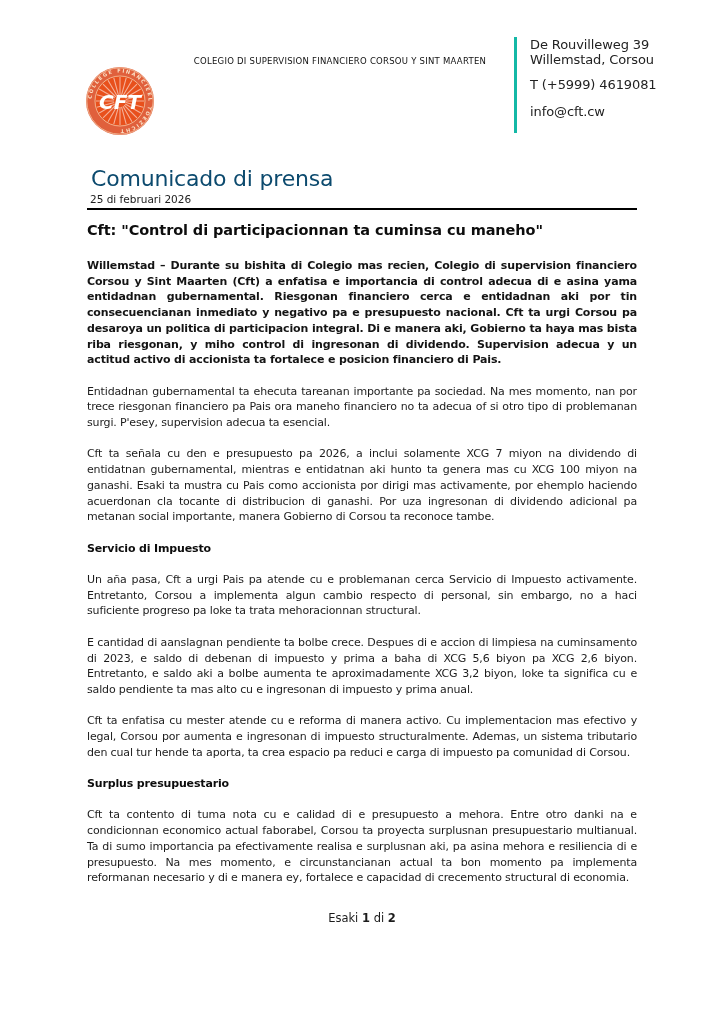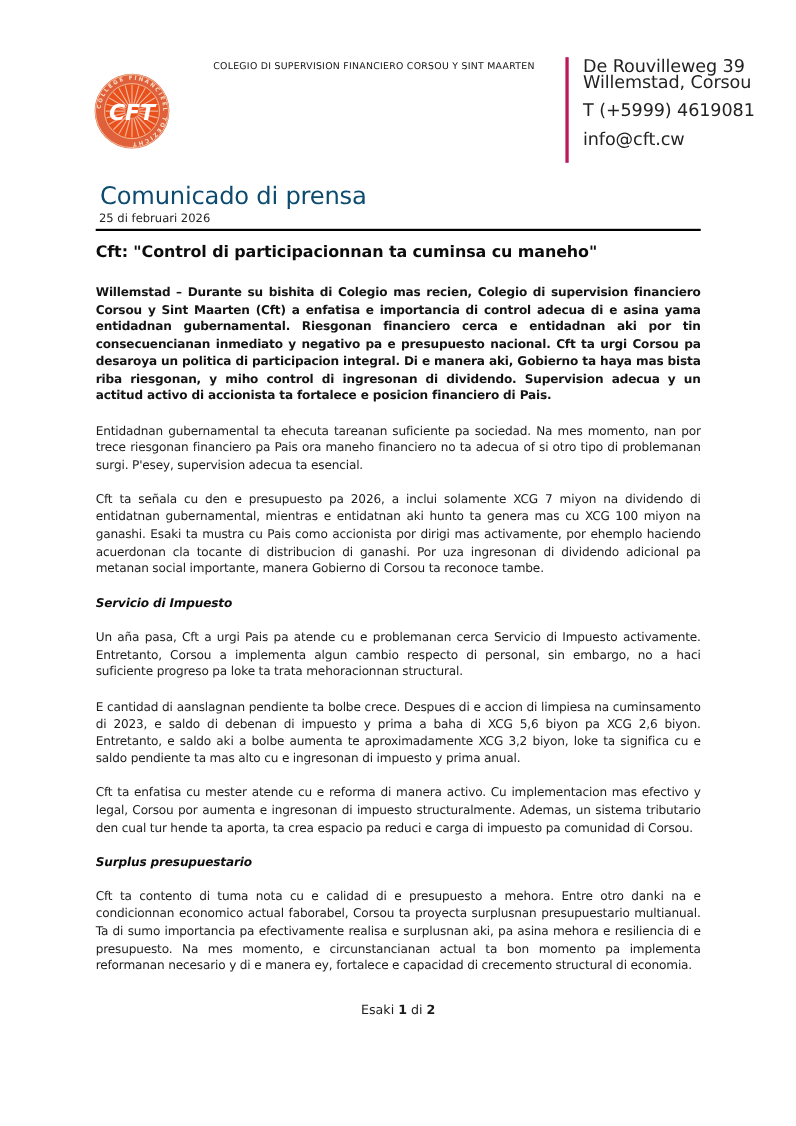--- a/index.html
+++ b/index.html
@@ -15,23 +15,23 @@
     overflow: hidden;
   }
 
   
   .logo-wrap { position: absolute; left: 85px; top: 66px; width: 70px; height: 70px; }
   .org-name {
     position: absolute; left: 170px; top: 56px; width: 340px;
     font-size: 8.5px; font-weight: normal; letter-spacing: 0.25px; color: #111; text-align: center;
   }
   .contact {
-    position: absolute; left: 514px; top: 52px; height: 96px;
-    border-left: 3px solid #be185d; padding-left: 13px;
-    font-size: 16px; line-height: 15px; color: #222; letter-spacing: -0.1px;
+    position: absolute; left: 514px; top: 37px; height: 96px;
+    border-left: 3px solid #14b8a6; padding-left: 13px;
+    font-size: 13px; line-height: 15px; color: #222; letter-spacing: -0.1px;
   }
   .contact .phone { margin-top: 10px; }
   .contact .email { margin-top: 12px; }
 
   
   .doc-title {
     position: absolute; left: 91px; top: 166px;
     font-size: 22px; font-weight: normal; color: #0c4a6e; letter-spacing: -0.2px;
   }
   .doc-date { position: absolute; left: 90px; top: 193px; font-size: 10.5px; color: #222; }
@@ -43,21 +43,21 @@
 
   
   .body-text {
     position: absolute; left: 87px; top: 258px; width: 550px;
     font-size: 11px; line-height: 15.7px; text-align: justify;
     letter-spacing: -0.15px; color: #1c1c1c;
   }
   .body-text p { margin: 0 0 15.7px 0; }
   .lead { font-weight: bold; color: #141414; }
   .lead .ital { }
-  .section-heading { font-weight: bold; color: #0d0d0d; margin: 0; font-style: italic; }
+  .section-heading { font-weight: bold; color: #0d0d0d; margin: 0; }
 
   
   .footer {
     position: absolute; left: 0; right: 0; top: 911px;
     text-align: center; font-size: 11.5px; color: #1c1c1c;
   }
   .footer b { font-weight: bold; }
 </style>
 </head>
 <body>
@@ -104,21 +104,21 @@
   </div>
 
   <div class="doc-title">Comunicado di prensa</div>
   <div class="doc-date">25 di februari 2026</div>
   <div class="title-rule"></div>
   <div class="headline">Cft: "Control di participacionnan ta cuminsa cu maneho"</div>
 
   <div class="body-text">
     <p class="lead"><span>Willemstad – Durante su bishita di Colegio mas recien, Colegio di supervision financiero Corsou y Sint Maarten (Cft) a enfatisa e importancia di control adecua di e asina yama </span><span class="ital">entidadnan gubernamental</span><span>. Riesgonan financiero cerca e entidadnan aki por tin consecuencianan inmediato y negativo pa e presupuesto nacional. Cft ta urgi Corsou pa desaroya un politica di participacion integral. Di e manera aki, Gobierno ta haya mas bista riba riesgonan, y miho control di ingresonan di dividendo. Supervision adecua y un actitud activo di accionista ta fortalece e posicion financiero di Pais.</span></p>
 
-    <p>Entidadnan gubernamental ta ehecuta tareanan suficiente pa sociedad. Na mes momento, nan por trece riesgonan financiero pa Pais ora maneho financiero no ta adecua of si otro tipo di problemanan surgi. P'esey, supervision adecua ta esencial.</p>
+    <p>Entidadnan gubernamental ta ehecuta tareanan importante pa sociedad. Na mes momento, nan por trece riesgonan financiero pa Pais ora maneho financiero no ta adecua of si otro tipo di problemanan surgi. P'esey, supervision adecua ta esencial.</p>
 
     <p>Cft ta señala cu den e presupuesto pa 2026, a inclui solamente XCG 7 miyon na dividendo di entidatnan gubernamental, mientras e entidatnan aki hunto ta genera mas cu XCG 100 miyon na ganashi. Esaki ta mustra cu Pais como accionista por dirigi mas activamente, por ehemplo haciendo acuerdonan cla tocante di distribucion di ganashi. Por uza ingresonan di dividendo adicional pa metanan social importante, manera Gobierno di Corsou ta reconoce tambe.</p>
 
     <p class="section-heading">Servicio di Impuesto</p>
     <p>Un aña pasa, Cft a urgi Pais pa atende cu e problemanan cerca Servicio di Impuesto activamente. Entretanto, Corsou a implementa algun cambio respecto di personal, sin embargo, no a haci suficiente progreso pa loke ta trata mehoracionnan structural.</p>
 
     <p>E cantidad di aanslagnan pendiente ta bolbe crece. Despues di e accion di limpiesa na cuminsamento di 2023, e saldo di debenan di impuesto y prima a baha di XCG 5,6 biyon pa XCG 2,6 biyon. Entretanto, e saldo aki a bolbe aumenta te aproximadamente XCG 3,2 biyon, loke ta significa cu e saldo pendiente ta mas alto cu e ingresonan di impuesto y prima anual.</p>
 
     <p>Cft ta enfatisa cu mester atende cu e reforma di manera activo. Cu implementacion mas efectivo y legal, Corsou por aumenta e ingresonan di impuesto structuralmente. Ademas, un sistema tributario den cual tur hende ta aporta, ta crea espacio pa reduci e carga di impuesto pa comunidad di Corsou.</p>
 

